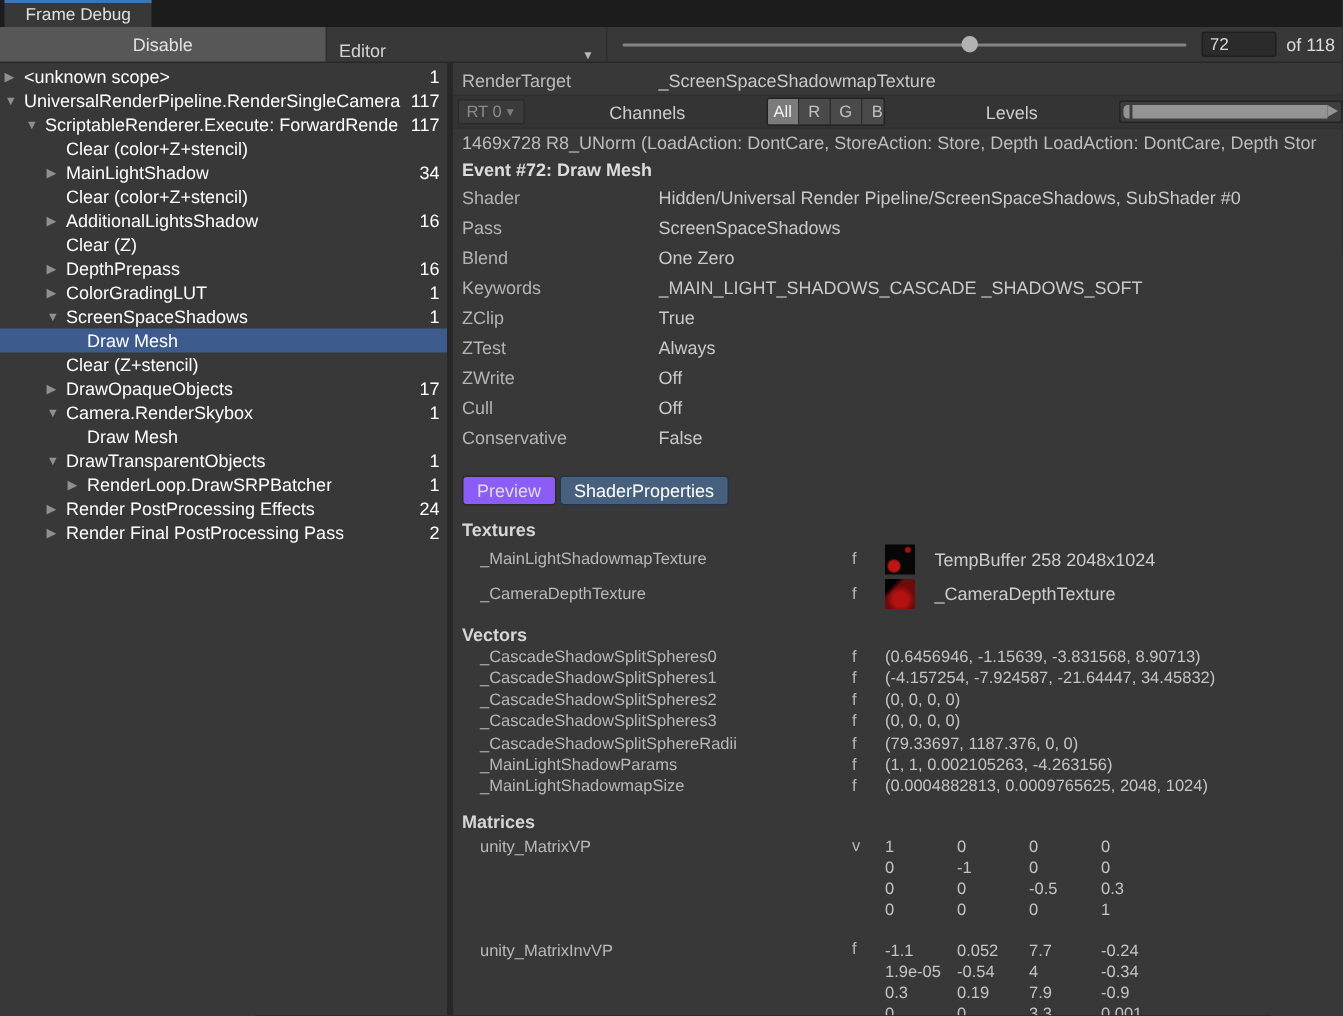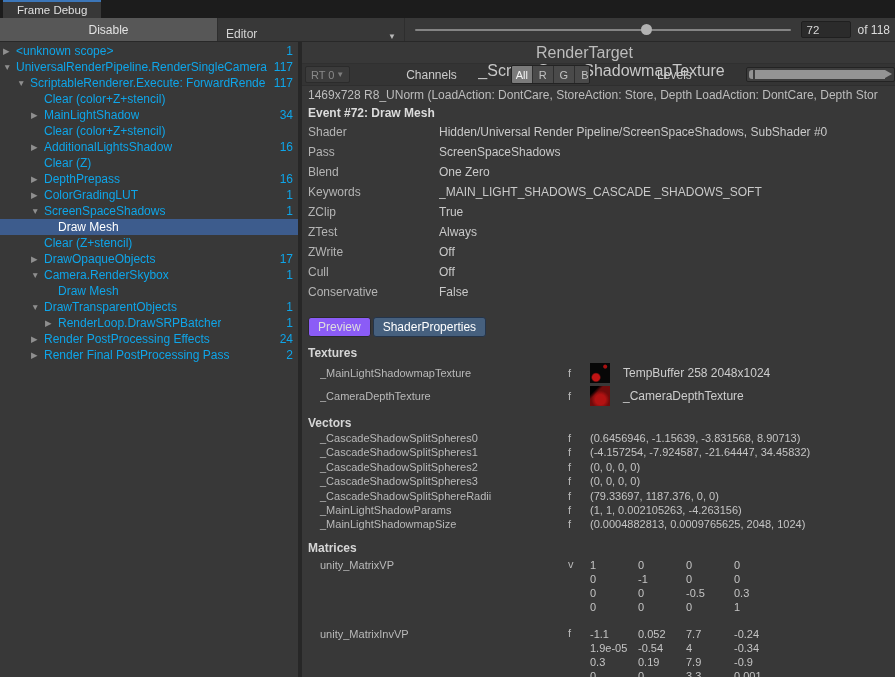--- a/index.html
+++ b/index.html
@@ -27,31 +27,31 @@
     border-radius:50%; background:#b2b2b2; }
   .frame-field{ width:50px; height:17px; align-self:center; background:#2b2b2b;
     border:1px solid #1f1f1f; border-radius:2px; color:#d8d8d8; font-size:11.5px;
     font-family:inherit; padding:0 5px; margin-right:7px; }
   .frame-total{ align-self:center; color:#dcdcdc; font-size:12px; padding-right:5px; white-space:nowrap;}
   
   .main{ display:flex; height:635px; }
   .tree{ width:298px; flex:none; padding-top:1px; overflow:hidden; }
   .divider{ width:4px; flex:none; background:#272727; }
   
-  .trow{ display:flex; align-items:center; height:16px; font-size:12px; color:#0ea5e9; white-space:nowrap;}
+  .trow{ display:flex; align-items:center; height:16px; font-size:12px; color:#ffffff; white-space:nowrap;}
   .lvl0{ padding-left:3px } .lvl1{ padding-left:17px } .lvl2{ padding-left:31px } .lvl3{ padding-left:45px }
   .arrow{ width:13px; flex:none; font-size:8.5px; color:#8f8f8f; line-height:16px; }
   .arrow.open::before{ content:"▼"; }
   .arrow.closed::before{ content:"▶"; }
   .tlabel{ flex:0 1 auto; overflow:hidden; }
   .tcount{ margin-left:auto; padding-left:6px; padding-right:5px; flex:none; }
   .trow.selected{ background:#3d5c8d; color:#ffffff; }
   
   .detail{ flex:1; overflow:hidden; padding-top:2px; }
-  .rt-row{ display:flex; align-items:center; height:19px; padding-left:6px; font-size:16px; color:#c8c8c8;flex-direction:column;}
+  .rt-row{ display:flex; align-items:center; height:19px; padding-left:6px; font-size:12px; color:#c8c8c8;}
   .rt-label{ width:131px; flex:none; color:#bcbcbc; }
   .ctrl-row{ display:flex; align-items:center; height:23px; padding-left:3px;
     background:#343434; border-top:1px solid #303030; border-bottom:1px solid #2e2e2e;gap:47px; }
   .rt-dd{ width:57px; height:17px; display:flex; align-items:center; justify-content:space-between;
     padding:0 5px; color:#8a8a8a; font-size:11px; background:#3b3b3b;
     border:1px solid #2b2b2b; border-radius:2px; margin-right:9px; }
   .rt-dd .dd-arrow{ color:#7e7e7e; }
   .channels-label{ font-size:12px; color:#cccccc; margin-right:7px; }
   .chan-group{ display:flex; border:1px solid #232323; border-radius:2px; overflow:hidden; }
   .chan-btn{ min-width:21px; height:17px; display:flex; align-items:center; justify-content:center;

